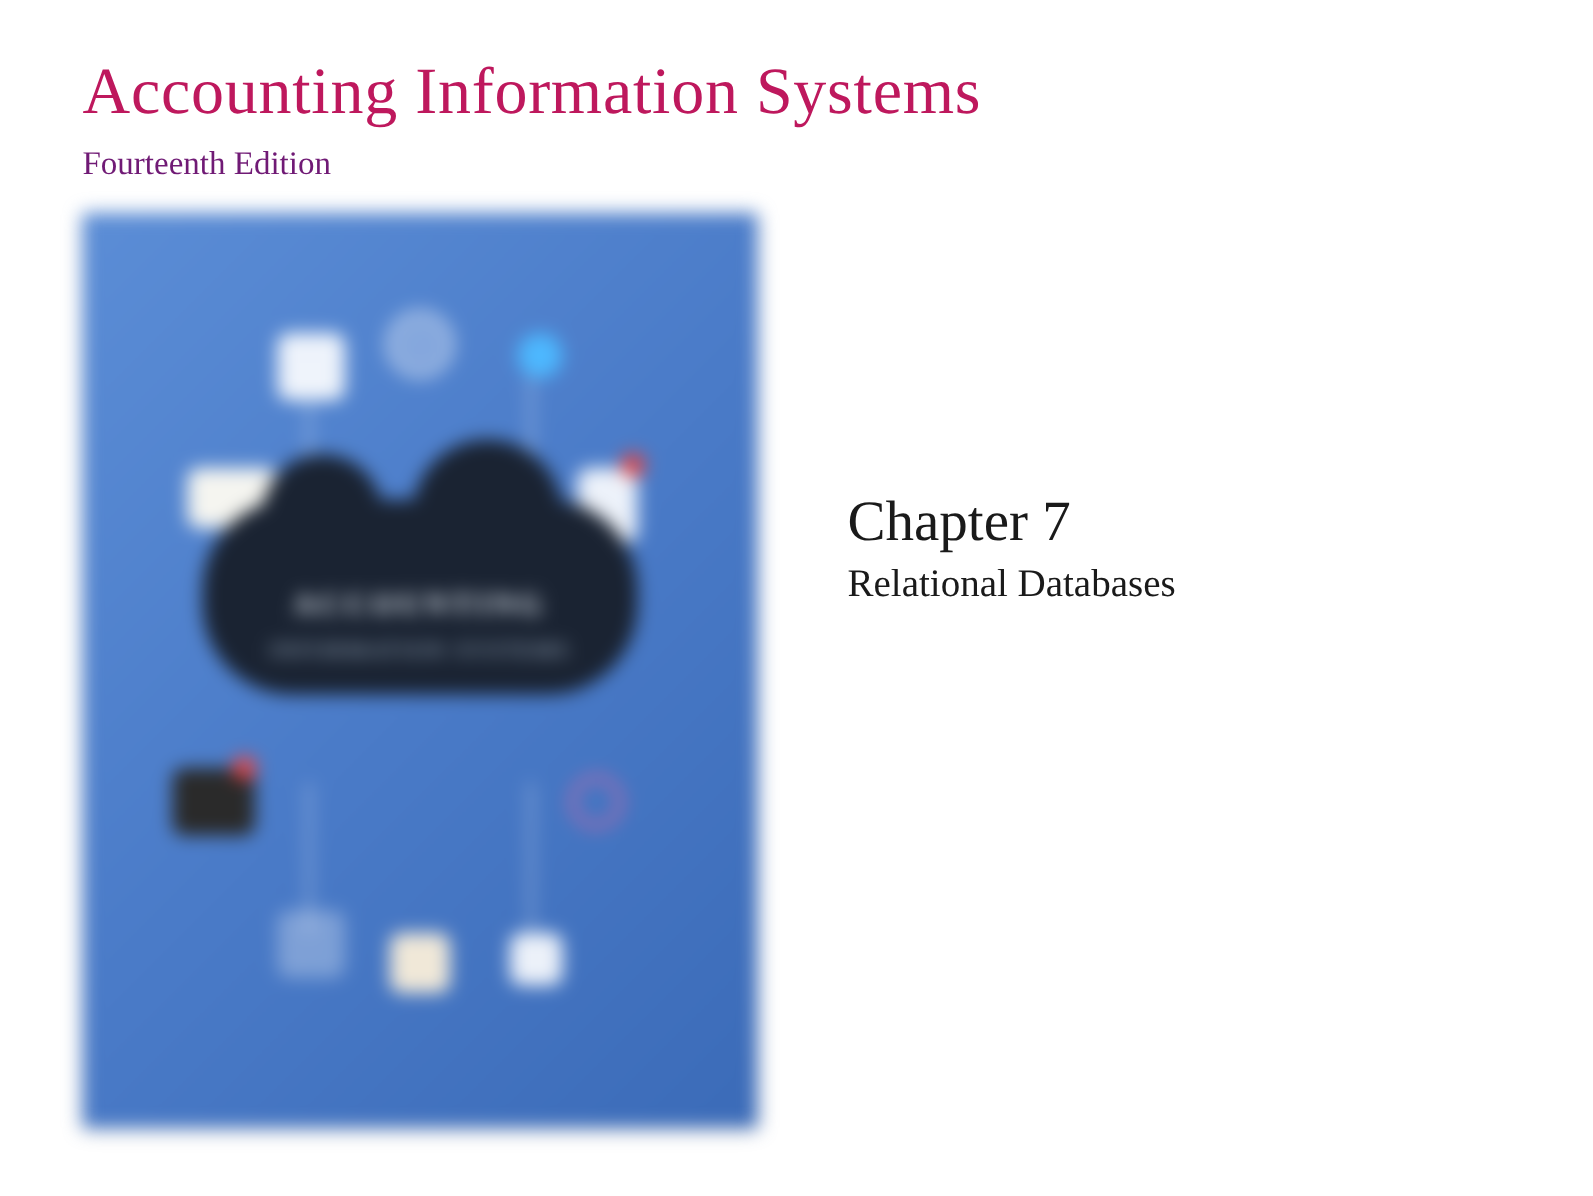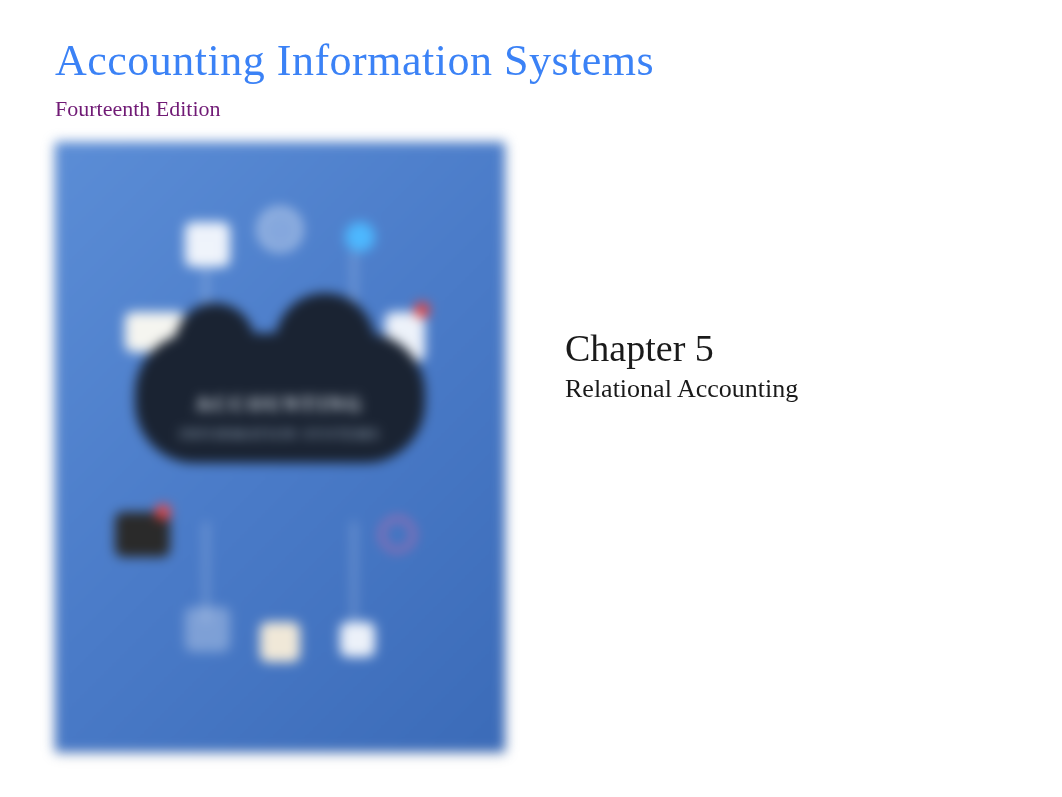--- a/index.html
+++ b/index.html
@@ -13,21 +13,21 @@
       height: 797px;
       background: #ffffff;
       font-family: Georgia, 'Times New Roman', serif;
       padding: 35px 55px;
       position: relative;
     }
     
     .book-title {
       font-size: 44px;
       font-weight: normal;
-      color: #3b82f6;
+      color: #be185d;
       margin-bottom: 10px;
       letter-spacing: 0.5px;
     }
     
     .edition {
       font-size: 22px;
       color: #701a75;
       margin-bottom: 20px;
     }
     
@@ -203,17 +203,17 @@
 
     <div class="dot-red dot-1"></div>
     <div class="dot-red dot-2"></div>
 
     <div class="cloud-center"></div>
     <div class="cloud-text-1">ACCOUNTING</div>
     <div class="cloud-text-2">INFORMATION SYSTEMS</div>
   </div>
 
   <div class="chapter-info">
-    <p class="chapter-number">Chapter 5</p>
-    <p class="chapter-title">Relational Accounting</p>
+    <p class="chapter-number">Chapter 7</p>
+    <p class="chapter-title">Relational Databases</p>
   </div>
 
 </div>
 
 </body></html>

